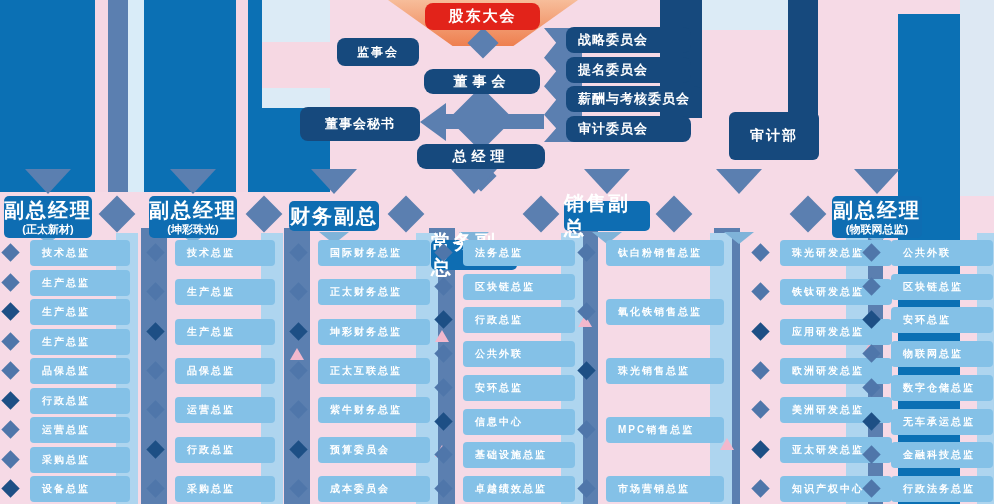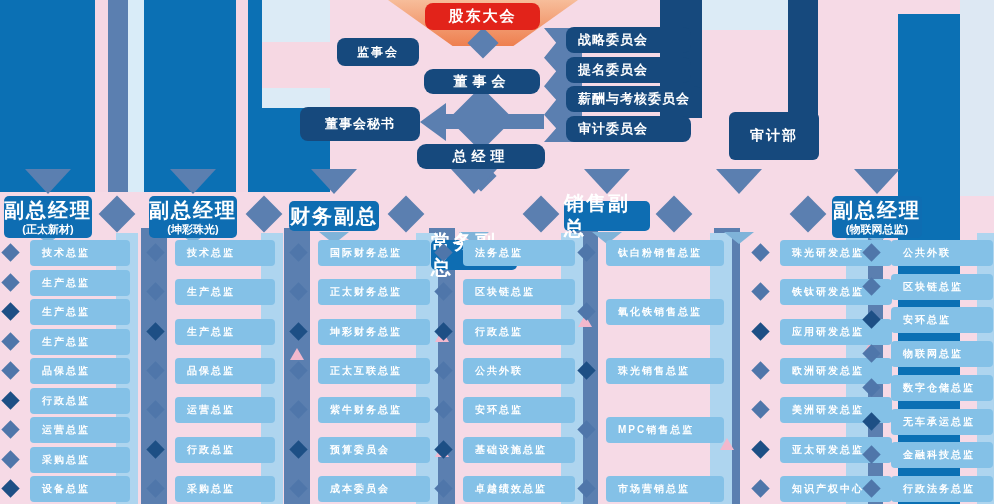--- a/index.html
+++ b/index.html
@@ -223,20 +223,21 @@
       <div class="item"><span class="dia"></span><span>紫牛财务总监</span></div>
       <div class="item"><span class="dia"></span><span>预算委员会</span></div>
       <div class="item"><span class="dia"></span><span>成本委员会</span></div>
     </div>
   <div class="col c4">
       <div class="item"><span class="dia"></span><span>法务总监</span></div>
       <div class="item"><span class="dia"></span><span>区块链总监</span></div>
       <div class="item"><span class="dia"></span><span>行政总监</span></div>
       <div class="item"><span class="dia"></span><span>公共外联</span></div>
       <div class="item"><span class="dia"></span><span>安环总监</span></div>
+      <div class="item"><span class="dia"></span><span>信息中心</span></div>
       <div class="item"><span class="dia"></span><span>基础设施总监</span></div>
       <div class="item"><span class="dia"></span><span>卓越绩效总监</span></div>
     </div>
   <div class="col c5">
       <div class="item"><span class="dia"></span><span>钛白粉销售总监</span></div>
       <div class="item"><span class="dia"></span><span>氧化铁销售总监</span></div>
       <div class="item"><span class="dia"></span><span>珠光销售总监</span></div>
       <div class="item"><span class="dia"></span><span>MPC销售总监</span></div>
       <div class="item"><span class="dia"></span><span>市场营销总监</span></div>
     </div>

